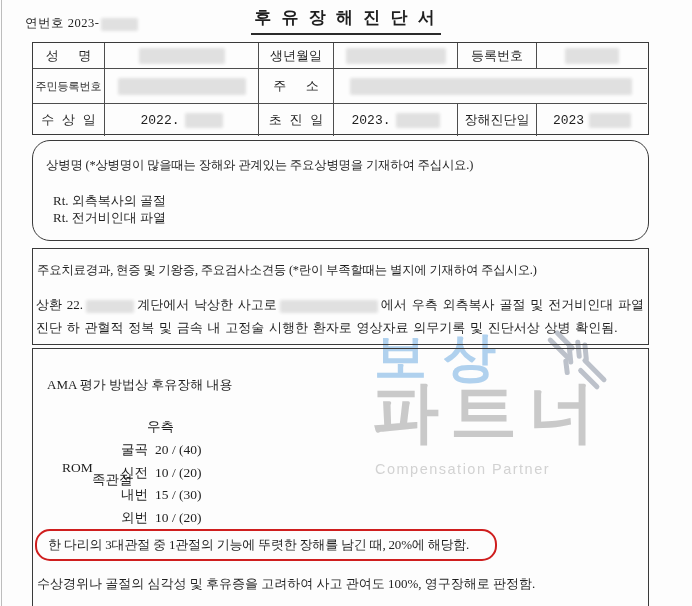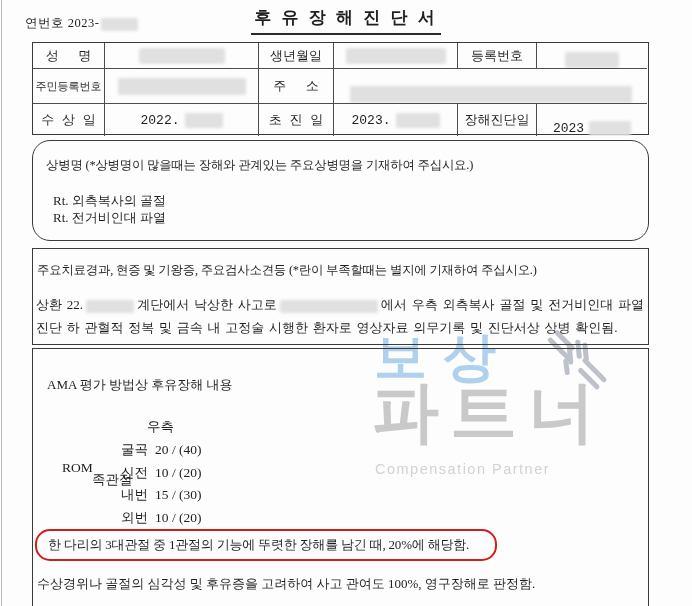--- a/index.html
+++ b/index.html
@@ -34,21 +34,21 @@
     display:grid;
     grid-template-columns:72px 154px 75px 124px 79px 110px;
     grid-template-rows:26px 35px 32px;
     border:1.6px solid #3a3a3a; z-index:1; background:transparent;
   }
   .cell {
     border-right:1px solid #4d4d4d; border-bottom:1px solid #4d4d4d;
     display:flex; align-items:center; justify-content:center;
     font-size:13px; white-space:pre; overflow:hidden;
   }
-  .cell.last-col { border-right:none;align-items:flex-end; }
+  .cell.last-col { border-right:none; }
   .cell.last-row { border-bottom:none;font-family:Liberation Mono, monospace; }
   .cell.small { font-size:11px; }
   .cell.addr-span { grid-column:4 / 7; }
   .val-with-blur .blur { margin-left:5px; }
 
   
   .box { position:absolute; left:32px; width:617px; border:1.5px solid #3a3a3a; z-index:1; background:transparent; }
   .box1 { top:140px; height:101px;border-radius:18px; }
   .box2 { top:248px; height:97px; }
   .box3 { top:348px; height:260px; border-bottom:none; }

